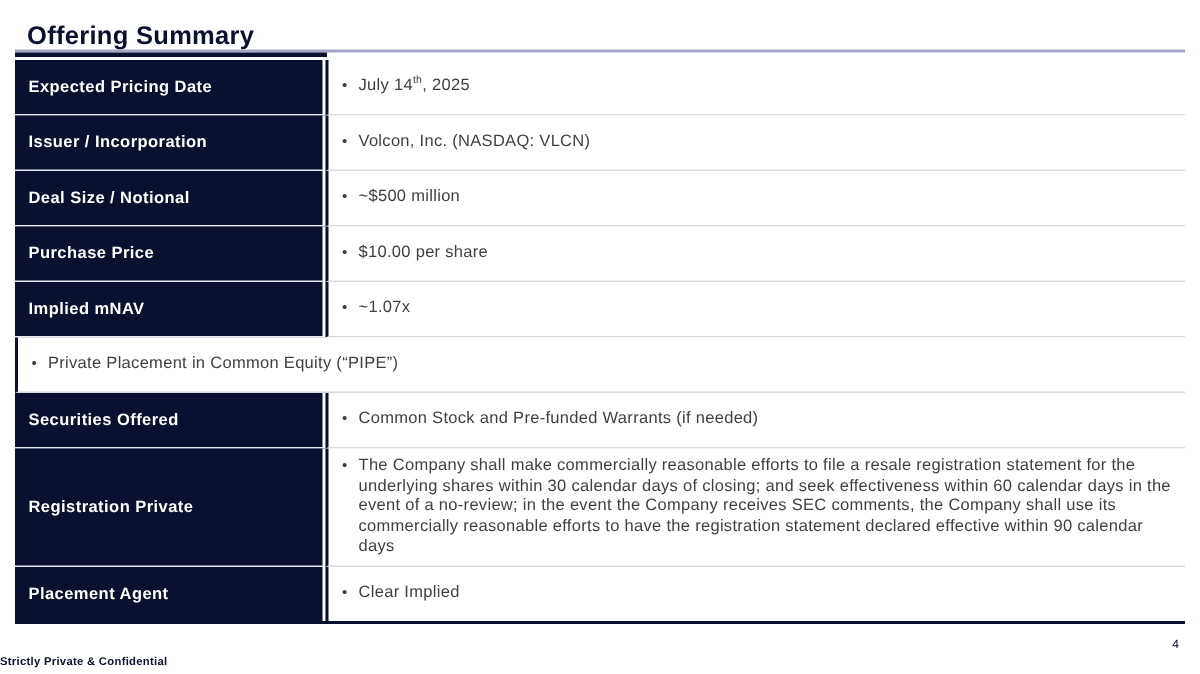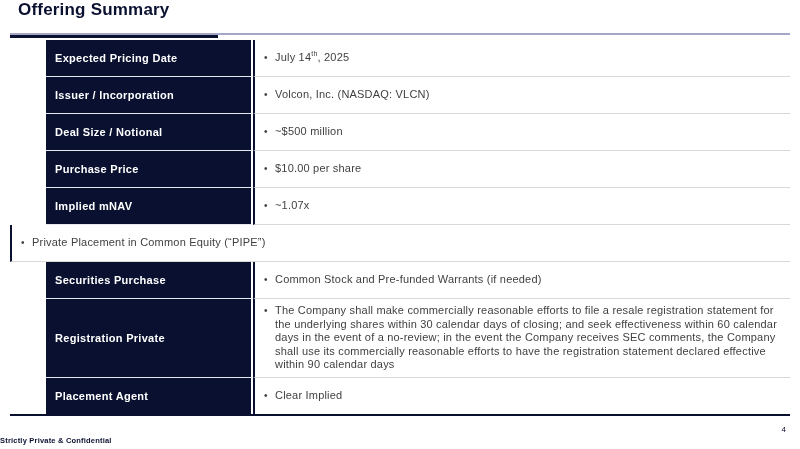--- a/index.html
+++ b/index.html
@@ -5,21 +5,21 @@
   html, body {
     margin: 0; padding: 0;
     width: 800px; height: 449px;
     background: #ffffff;
     font-family: "Liberation Sans", sans-serif;
     overflow: hidden;
   }
   .slide { position: absolute; left: 0; top: 0; width: 800px; height: 449px; }
 
   .title {
-    position: absolute; left: 18px; top: 0;
+    position: absolute; left: 18px; top: 14px;
     margin: 0;
     font-size: 17px; font-weight: bold;
     color: var(--navy);
     letter-spacing: 0.2px;
   }
   .title-rule-light {
     position: absolute; left: 10px; top: 33px;
     width: 780px; height: 2px;
     background: var(--accent);
   }
@@ -39,21 +39,20 @@
 
   .lcell {
     width: 207px; box-sizing: border-box;
     background: var(--navy);
     color: #ffffff;
     font-size: 11px; font-weight: bold;
     letter-spacing: 0.3px;
     display: flex; align-items: center;
     padding-left: 9px;
     border-right: 2px solid #ffffff;
-    margin-left: 36px;
   }
   .trow:not(:last-child) .lcell { border-bottom: 1.5px solid #e8eaf2; }
 
   .vcell {
     flex: 1; box-sizing: border-box;
     border-left: 2.5px solid var(--navy);
     display: flex; flex-direction: column; justify-content: center;
     padding: 5px 8px 5px 9px;
     background: #ffffff;
   }
@@ -144,21 +143,21 @@
       </div>
       <div class="trow">
         <div class="vcell">
           <div class="bullet-item">
             <span class="dot">•</span>
             <span class="btxt">Private Placement in Common Equity (“PIPE”)</span>
           </div>
         </div>
       </div>
       <div class="trow">
-        <div class="lcell">Securities Purchase</div>
+        <div class="lcell">Securities Offered</div>
         <div class="vcell">
           <div class="bullet-item">
             <span class="dot">•</span>
             <span class="btxt">Common Stock and Pre-funded Warrants (if needed)</span>
           </div>
         </div>
       </div>
       <div class="trow tall">
         <div class="lcell">Registration Private</div>
         <div class="vcell">

